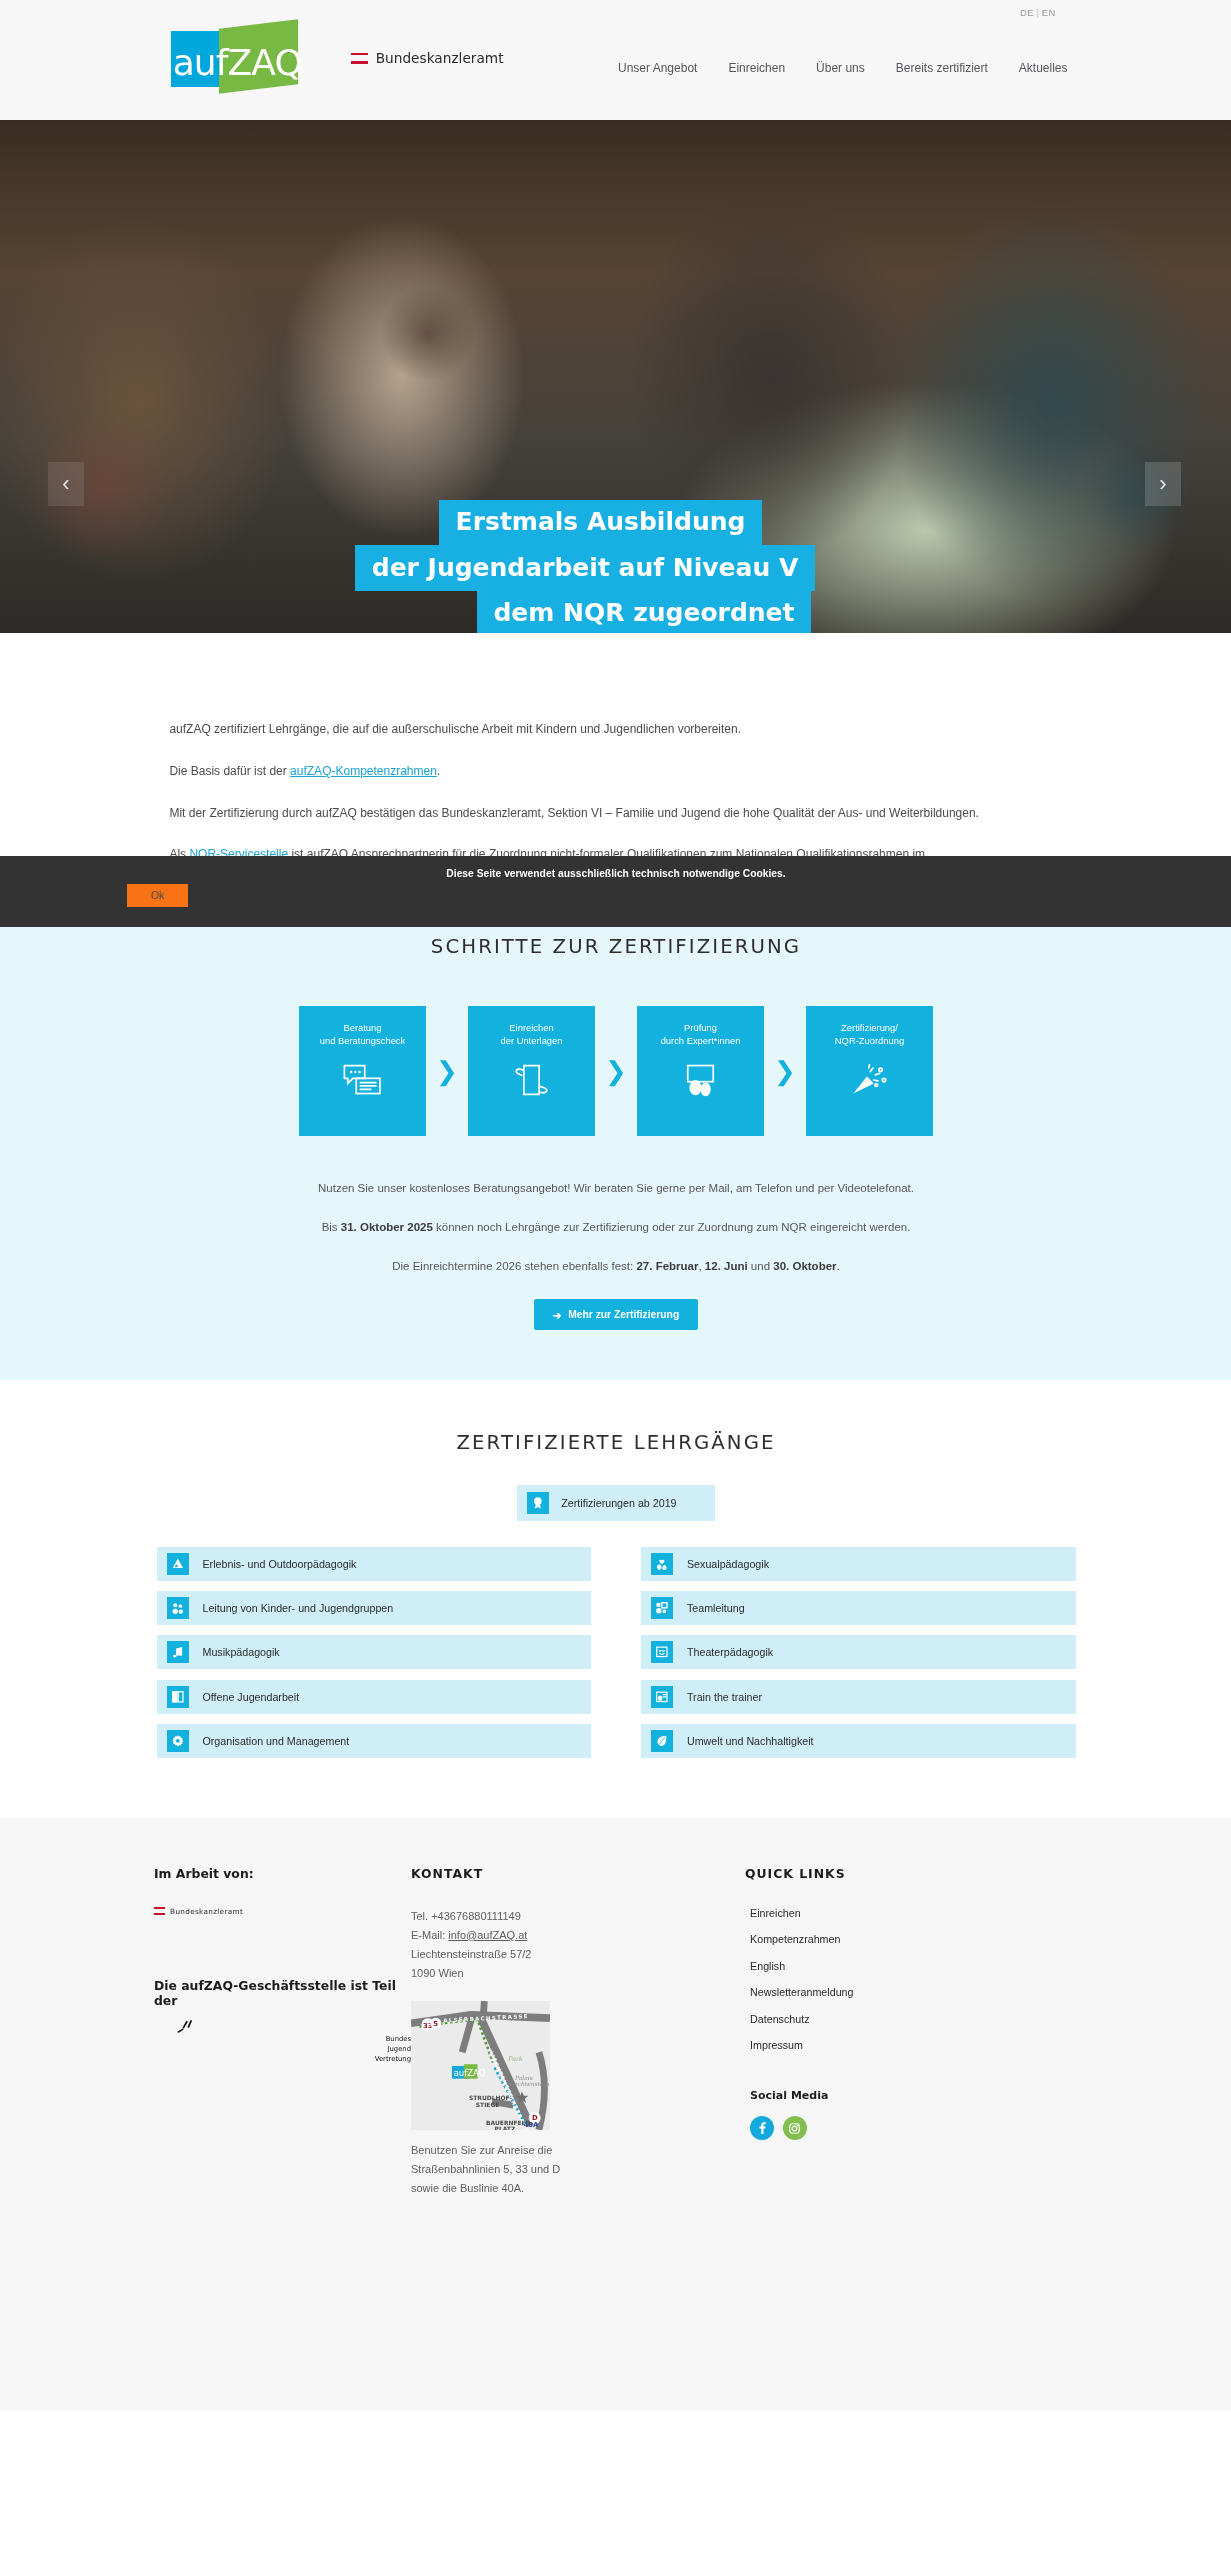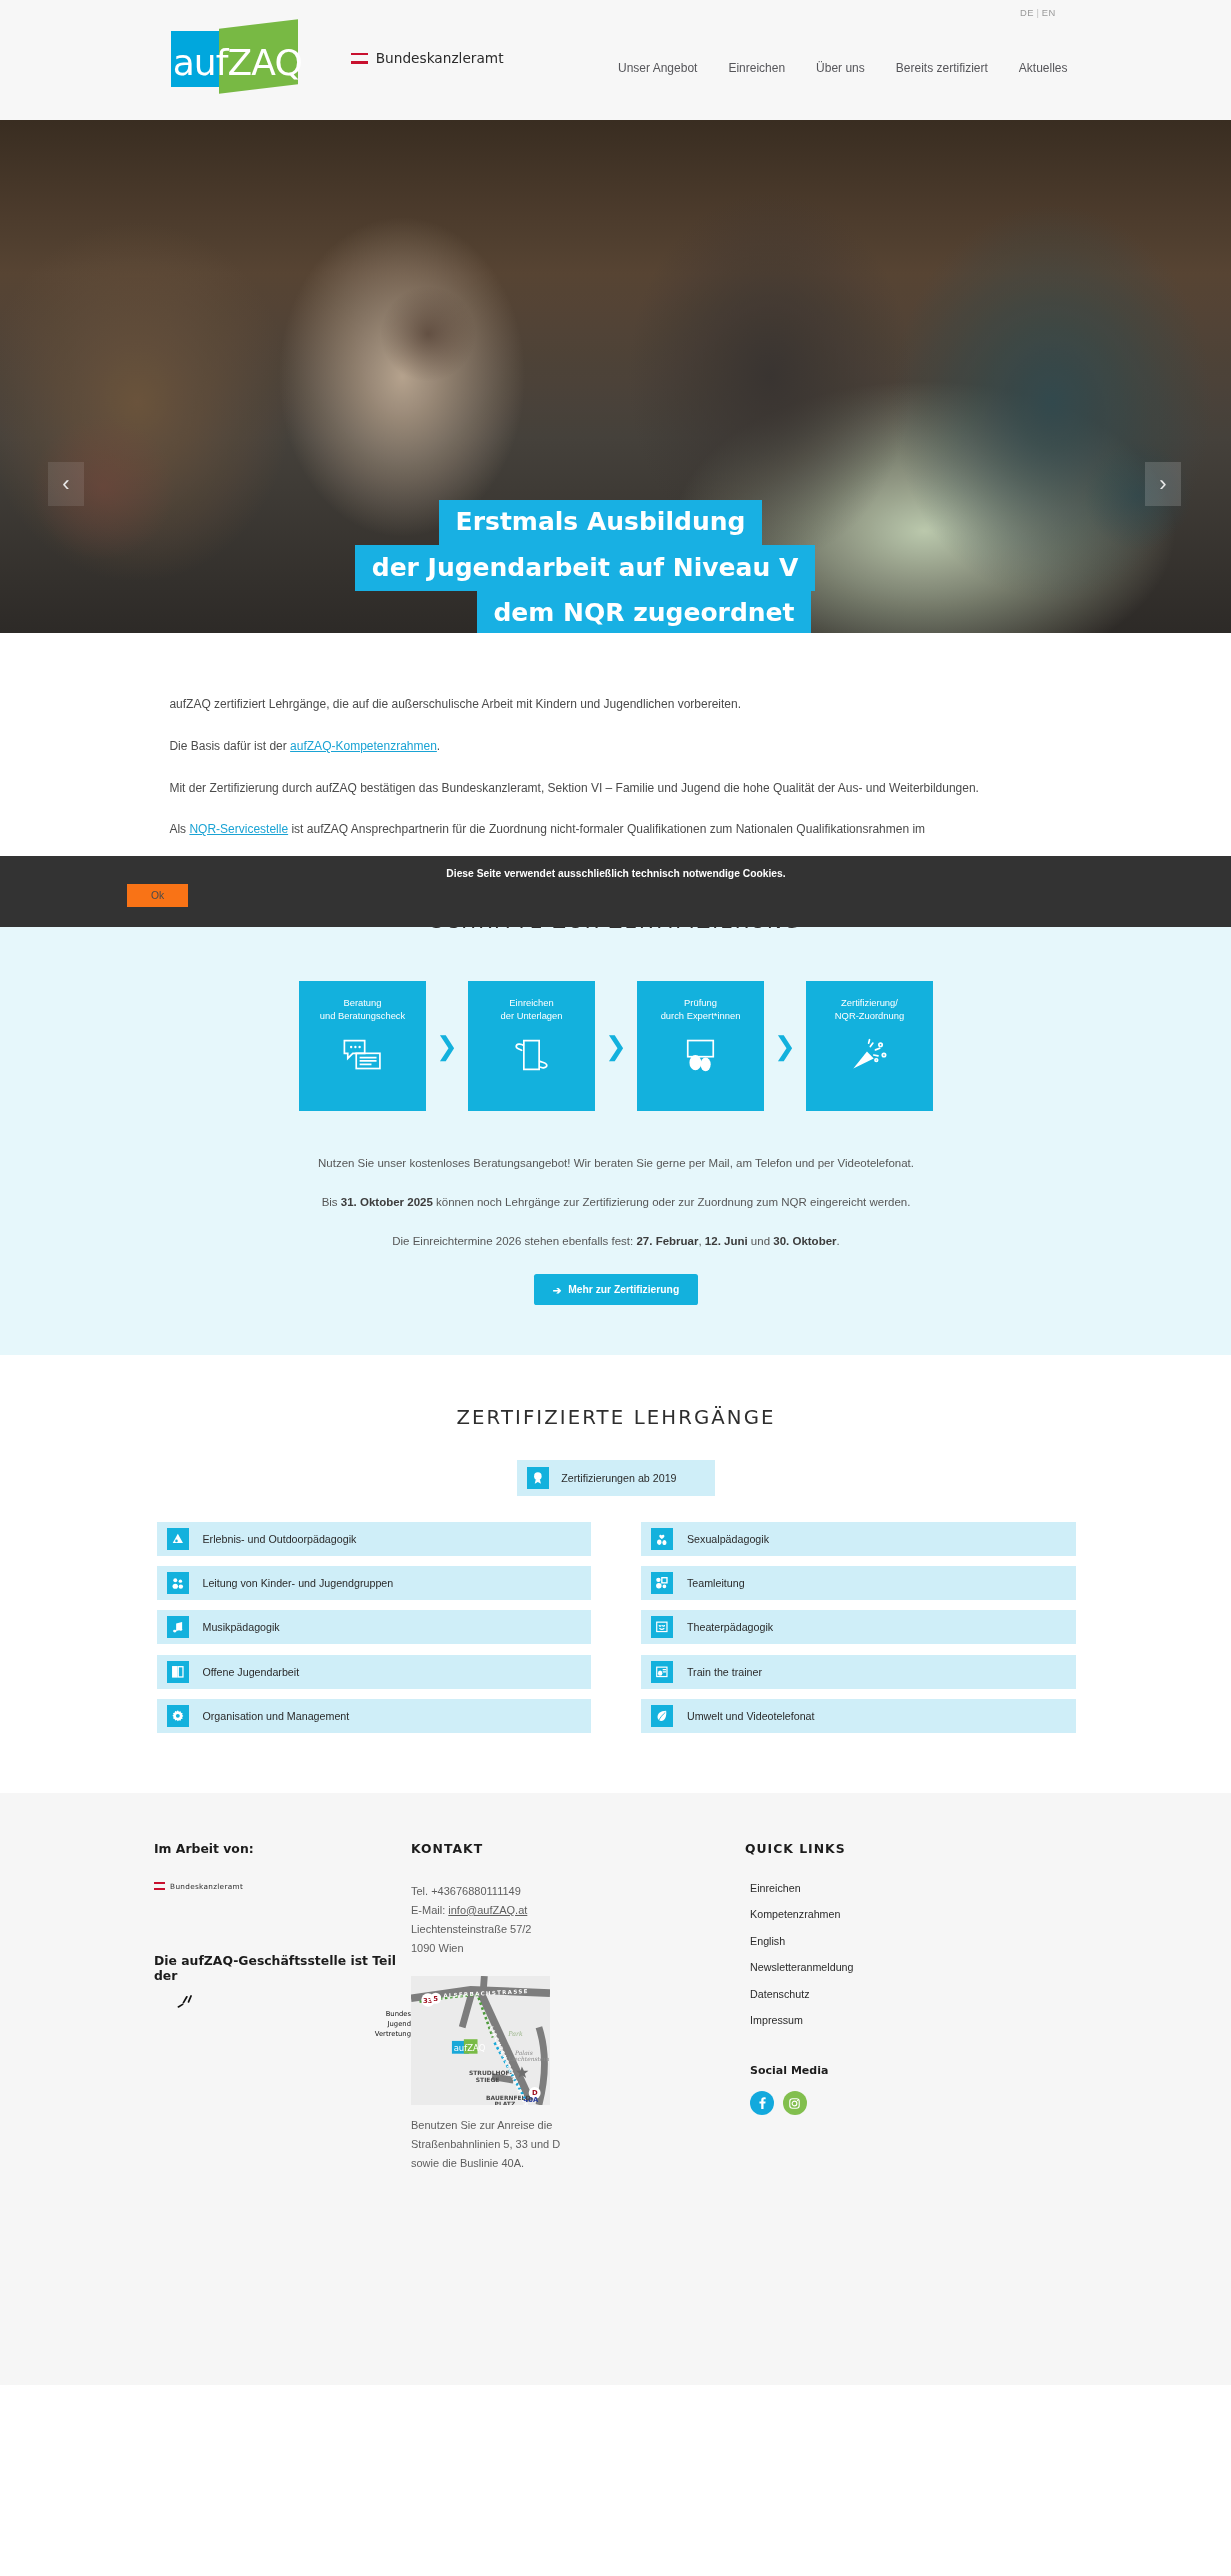--- a/index.html
+++ b/index.html
@@ -130,21 +130,21 @@
     padding: 9.4px 16.3px 11px;
     white-space: nowrap;
   }
   .hero-line.l1 { margin-left: -31px; }
   .hero-line.l2 { margin-left: -62px; }
   .hero-line.l3 { margin-left: 56px; }
 
   
   .intro {
     background: #ffffff;
-    padding: 62px 0 0 0;
+    padding: 87px 0 0 0;
   }
   .intro-inner { width: 924px; margin: 0 auto; padding-left: 15.4px; }
   .intro p {
     font-size: 12px;
     line-height: 1.65;
     color: #4b4b4b;
     margin-bottom: 22px;
   }
   .intro a { color: #1aa3d4; text-decoration: underline; }
 
@@ -575,21 +575,21 @@
       </span>
       <span class="course-label">Organisation und Management</span>
     </div>
     <div class="course-item">
       <span class="course-icon">
         <svg width="13.7" height="13.7" viewBox="0 0 16 16" fill="#fff">
             <path d="M13 2C6 2 2.5 5.5 3 10c.3 2.6 2.2 4 4.3 4 4 0 6.7-5.3 5.7-12z"></path>
             <path d="M4 14C6 10 9 6.5 12 4" stroke="#13b1dd" stroke-width="1" fill="none"></path>
           </svg>
       </span>
-      <span class="course-label">Umwelt und Videotelefonat</span>
+      <span class="course-label">Umwelt und Nachhaltigkeit</span>
     </div>
   </div>
 </div>
 
 <div class="footer">
   <div class="footer-inner">
 
     <div>
       <h4>Im Arbeit von:</h4>
       <div class="footer-bka">

